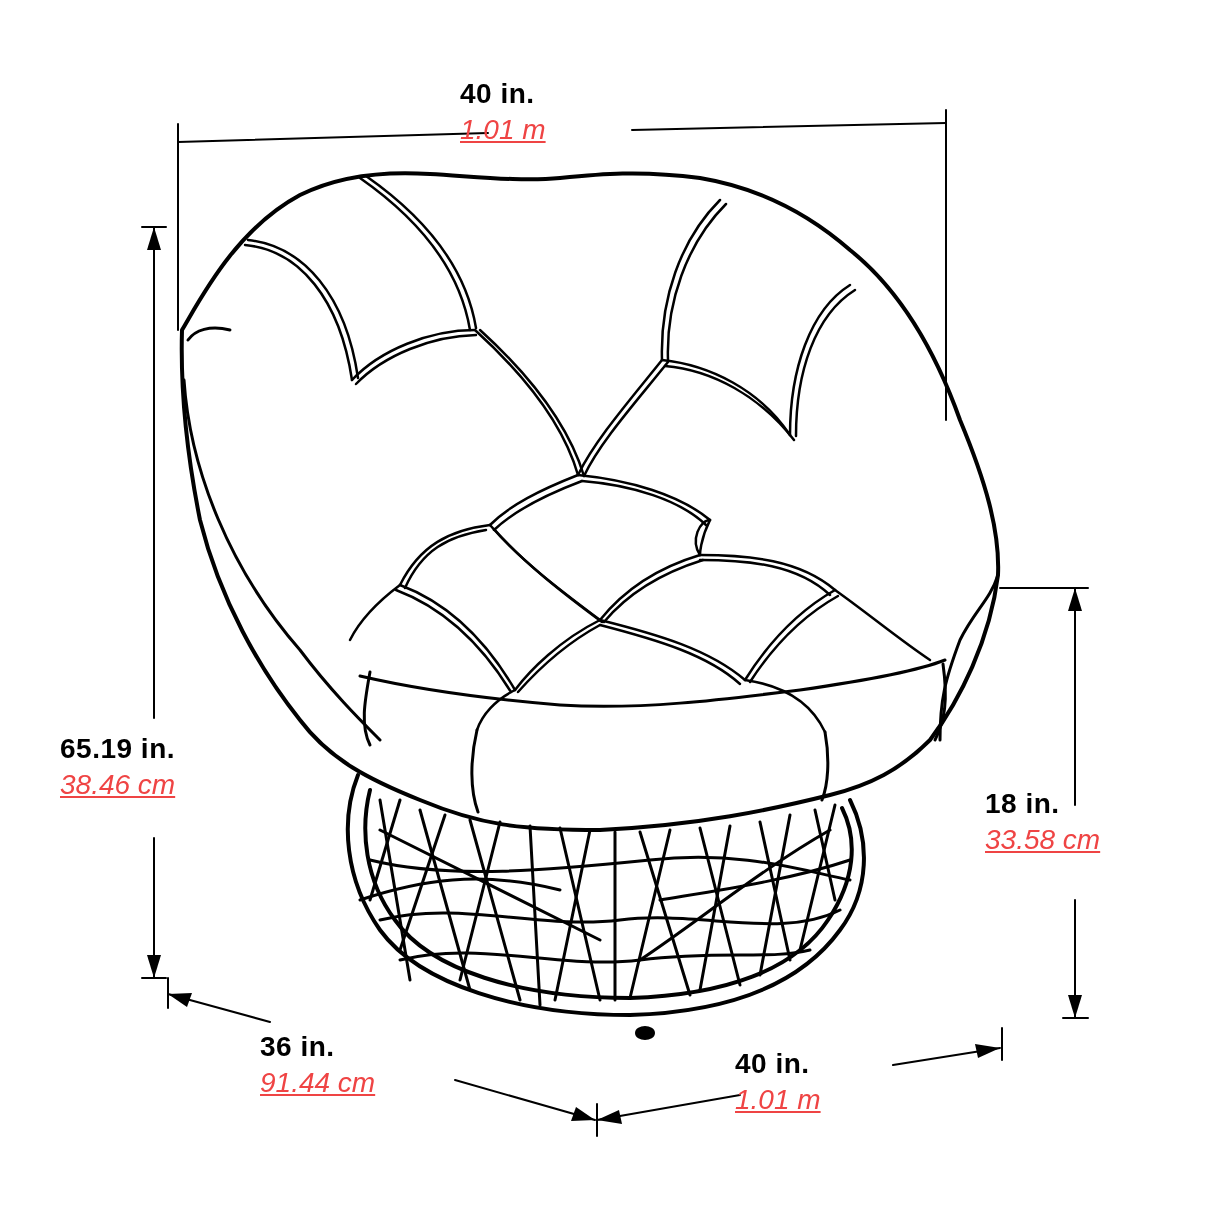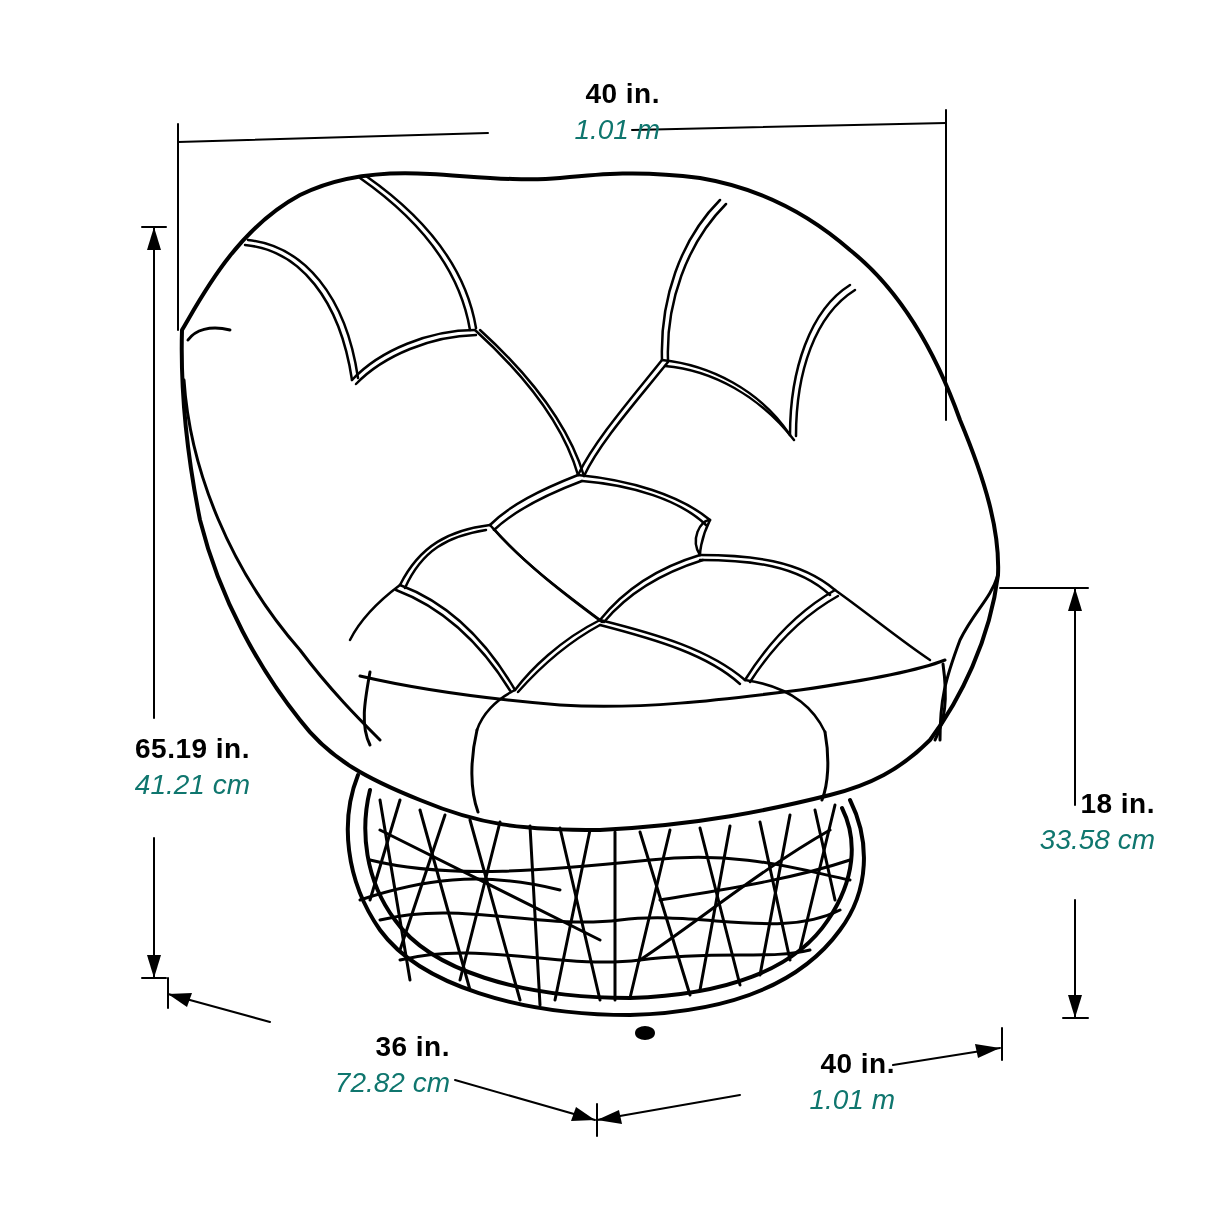--- a/index.html
+++ b/index.html
@@ -1,20 +1,20 @@
 <!DOCTYPE html>
 <html><head>
   <meta charset="utf-8">
   <style>
     html, body { margin: 0; padding: 0; background: #ffffff; }
     body { width: 1214px; height: 1214px; position: relative; overflow: hidden; font-family: "Liberation Sans", sans-serif; }
     svg.drawing { position: absolute; left: 0; top: 0; width: 1214px; height: 1214px; }
-    .label { position: absolute; text-align: right; color: #000; line-height: 1; white-space: nowrap; }
+    .label { position: absolute; text-align: left; color: #000; line-height: 1; white-space: nowrap; }
     .label .imp { font-weight: bold; font-size: 28px; letter-spacing: 0.5px; display: block; }
-    .label .met { font-style: italic; font-weight: normal; font-size: 28px; color: #0f766e; display: block; margin-top: 8px; font-family: "Liberation Sans", sans-serif; }
+    .label .met { font-style: italic; font-weight: normal; font-size: 28px; color: #ef4444; display: block; margin-top: 8px; font-family: "Liberation Sans", sans-serif; text-decoration: underline; }
   </style>
 </head>
 <body>
 
 <svg class="drawing" viewBox="0 0 1214 1214" xmlns="http://www.w3.org/2000/svg">
   <g fill="none" stroke="#000" stroke-linecap="round" stroke-linejoin="round">
 
     <g stroke-width="2">
       <line x1="178" y1="124" x2="178" y2="330"></line>
       <line x1="946" y1="110" x2="946" y2="420"></line>
@@ -170,29 +170,29 @@
   </g>
 </svg>
 
 <div class="label" style="left:460px; top:80px; width:200px;">
   <span class="imp">40 in.</span>
   <span class="met">1.01 m</span>
 </div>
 
 <div class="label" style="left:60px; top:735px; width:190px;">
   <span class="imp">65.19 in.</span>
-  <span class="met">41.21 cm</span>
+  <span class="met">38.46 cm</span>
 </div>
 
 <div class="label" style="left:985px; top:790px; width:170px;">
   <span class="imp">18 in.</span>
   <span class="met">33.58 cm</span>
 </div>
 
 <div class="label" style="left:260px; top:1033px; width:190px;">
   <span class="imp">36 in.</span>
-  <span class="met">72.82 cm</span>
+  <span class="met">91.44 cm</span>
 </div>
 
 <div class="label" style="left:735px; top:1050px; width:160px;">
   <span class="imp">40 in.</span>
   <span class="met">1.01 m</span>
 </div>
 
 </body></html>

